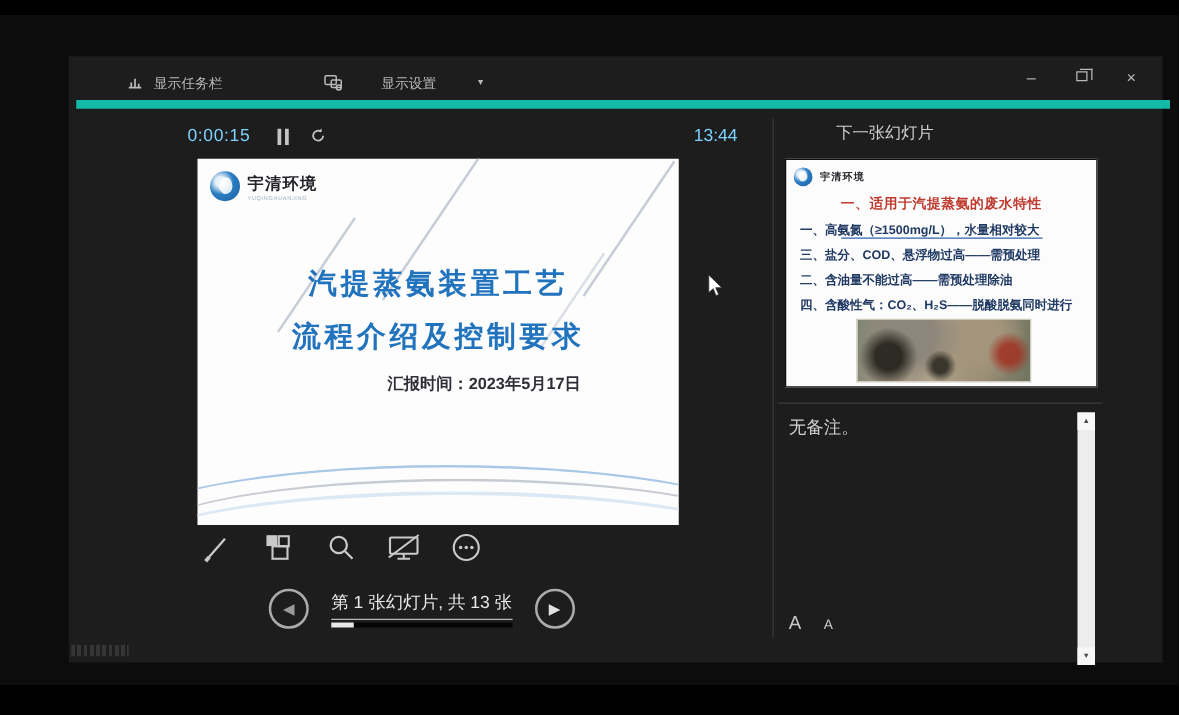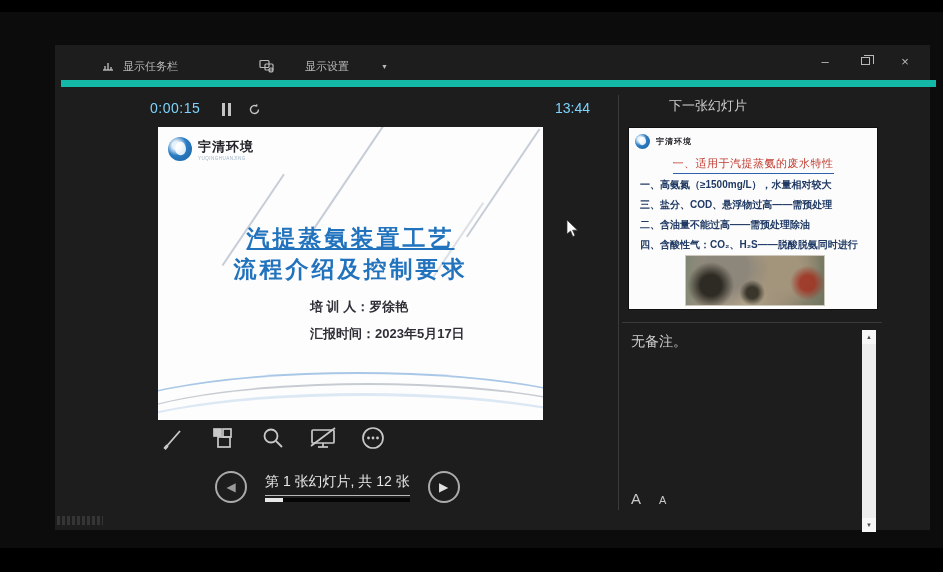--- a/index.html
+++ b/index.html
@@ -52,21 +52,21 @@
   .nav-mid { display:flex; flex-direction:column; }
   .nav-text { color:#e8e8e8; font-size:14px; padding-bottom:4px; border-bottom:1px solid #b9b9b9; white-space:nowrap; }
   .nav-progress { margin-top:2px; height:4px; width:100%; background:#060606; position:relative; }
   .nav-progress i { position:absolute; left:0; top:0; height:100%; width:18px; background:#e8e8e8; }
 
   
   .v-divider { position:absolute; left:563px; top:50px; width:1px; height:415px; background:#3a3a3a; }
   .next-header { position:absolute; left:576px; top:52px; color:#cfcfcf; font-size:13px;margin-left:38px; }
   .thumb { position:absolute; left:573px; top:82px; width:250px; height:183px; background:#fcfcfc; overflow:hidden; border:1px solid #101010; }
   .thumb-title-wrap { position:absolute; top:25px; width:100%; text-align:center; }
-  .thumb-title { display:inline-block; color:#bf3b2f; font-size:11px; font-weight:normal; border-bottom:1.5px solid #2f62ae; padding-bottom:2px; letter-spacing:.5px; }
+  .thumb-title { display:inline-block; color:#bf3b2f; font-size:11px; font-weight:bold; border-bottom:1.5px solid #2f62ae; padding-bottom:20px; letter-spacing:.5px; }
   .thumb-items { position:absolute; left:11px; top:47px; right:6px; }
   .thumb-item { font-size:10px; font-weight:bold; color:#203a64; line-height:20px; white-space:nowrap; }
   .thumb-photo { position:absolute; left:56px; top:127px; width:140px; height:51px; border:1px solid #cfc8bc;
       background:
         radial-gradient(circle at 88% 55%, rgba(160,48,32,.85) 0 6%, rgba(160,48,32,0) 14%),
         radial-gradient(circle at 18% 60%, #2e2b24 0 9%, rgba(46,43,36,0) 20%),
         radial-gradient(circle at 48% 75%, #3a362c 0 7%, rgba(58,54,44,0) 16%),
         radial-gradient(circle at 30% 25%, #8d867a 0 20%, rgba(141,134,122,0) 40%),
         radial-gradient(circle at 70% 30%, #a3947c 0 18%, rgba(163,148,124,0) 38%),
         linear-gradient(100deg, #7d8672 0%, #9c9180 18%, #b5a78c 45%, #958a74 75%, #6f755f 100%); }
@@ -152,25 +152,24 @@
       <div class="diag" style="left:255px; top:112px; width:90px; opacity:.6;"></div>
 
       <div class="logo" style="left:10px; top:10px;">
         <span class="logo-circle" style="width:24px; height:24px;"></span>
         <span class="logo-text-wrap">
           <span class="logo-cn" style="font-size:13px;">宇清环境</span>
           <span class="logo-en" style="font-size:4.5px;">YUQINGHUANJING</span>
         </span>
       </div>
 
-      <div class="slide-title" style="top:96px;text-decoration:underline;">汽提蒸氨装置工艺</div>
+      <div class="slide-title" style="top:84px;">汽提蒸氨装置工艺</div>
       <div class="slide-title" style="top:127px;">流程介绍及控制要求</div>
 
       <div class="info-block">
-        <div class="info-line"><span>培 训 人：</span><span>罗徐艳</span></div>
         <div class="info-line"><span>汇报时间：</span><span>2023年5月17日</span></div>
       </div>
 
       <div class="wave" style="left:-70px; top:245px; width:540px; height:110px; border-top:2px solid #a9c7e6;"></div>
       <div class="wave" style="left:-50px; top:256px; width:520px; height:100px; border-top:2px solid #c7ccd3;"></div>
       <div class="wave" style="left:-60px; top:266px; width:530px; height:100px; border-top:3px solid #dce8f4;"></div>
     </div>
 
     <div class="anno-bar">
       <span class="anno-btn">
@@ -220,21 +219,21 @@
             </g>
           </svg>
       </span>
     </div>
 
     <div class="nav-row">
       <span class="nav-circle prev">
           <span>◀</span>
         </span>
       <span class="nav-mid">
-        <span class="nav-text">第 1 张幻灯片, 共 12 张</span>
+        <span class="nav-text">第 1 张幻灯片, 共 13 张</span>
         <span class="nav-progress">
             <i></i>
           </span>
       </span>
       <span class="nav-circle next">
           <span>▶</span>
         </span>
     </div>
 
     <div class="v-divider"></div>

